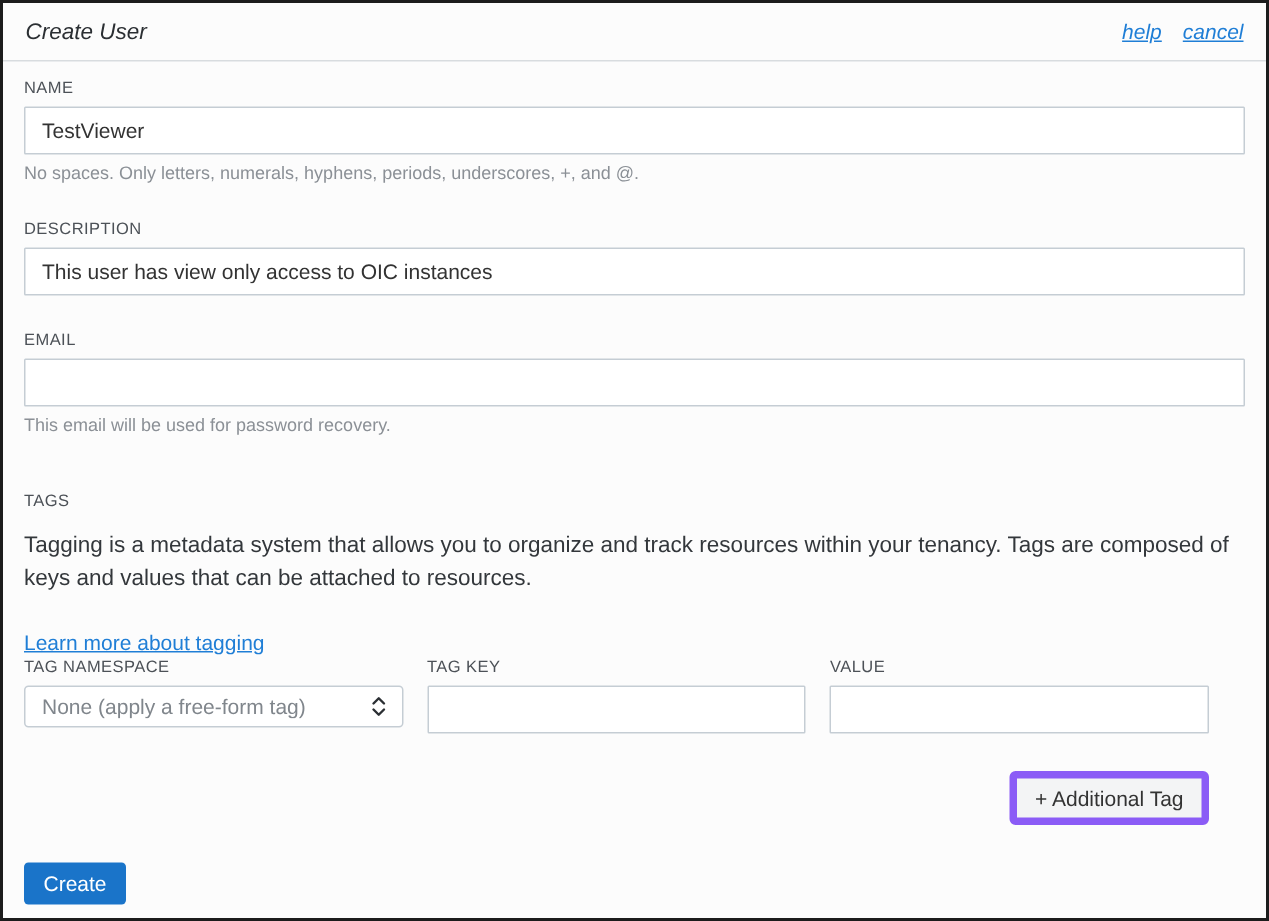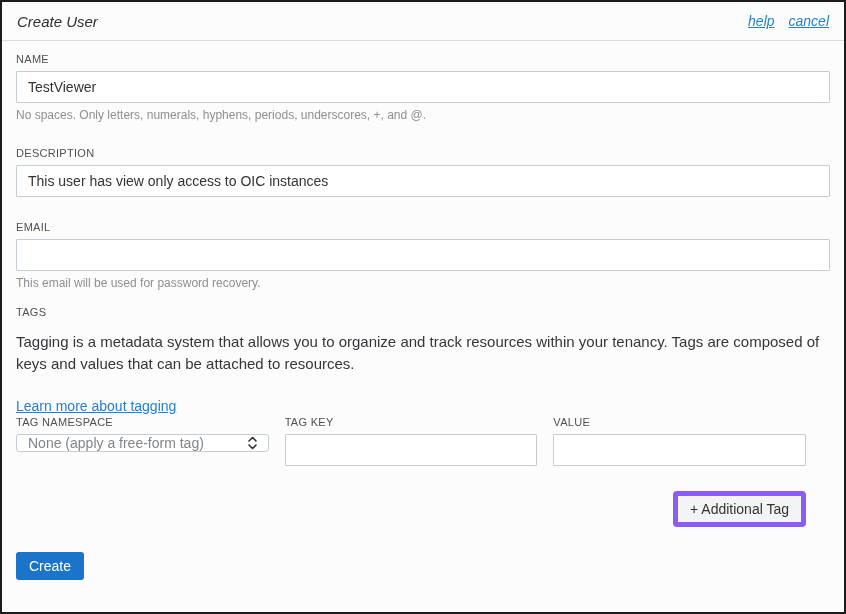--- a/index.html
+++ b/index.html
@@ -54,41 +54,41 @@
 
   .mt-name { margin-top: 12px; }
   .mt-desc { margin-top: 25px; }
   .mt-email { margin-top: 24px; }
 
   .tags-section-label {
     display: block;
     font-size: 11px;
     color: #4c5157;
     letter-spacing: 0.3px;
-    margin-top: 16px;
+    margin-top: 38px;
   }
   .tags-intro {
     margin-top: 13px;
     font-size: 15px;
     color: #33373b;
     line-height: 22px;
     max-width: 820px;
   }
   .learn-more { display: inline-block; margin-top: 23px; text-align: center; }
 
   .tag-row {
     display: flex;
     gap: 16px;
     width: 790px;
     margin-top: 1px;
   }
   .tag-col { flex: 1; }
   .select-box {
     position: relative;
-    height: 18px;
+    height: 28px;
     border: 1px solid #c5cdd4;
     border-radius: 3px;
     background: #ffffff;
     display: flex;
     align-items: center;
     padding: 0 30px 0 11px;
     cursor: pointer;
   }
   .select-text {
     font-size: 14px;

